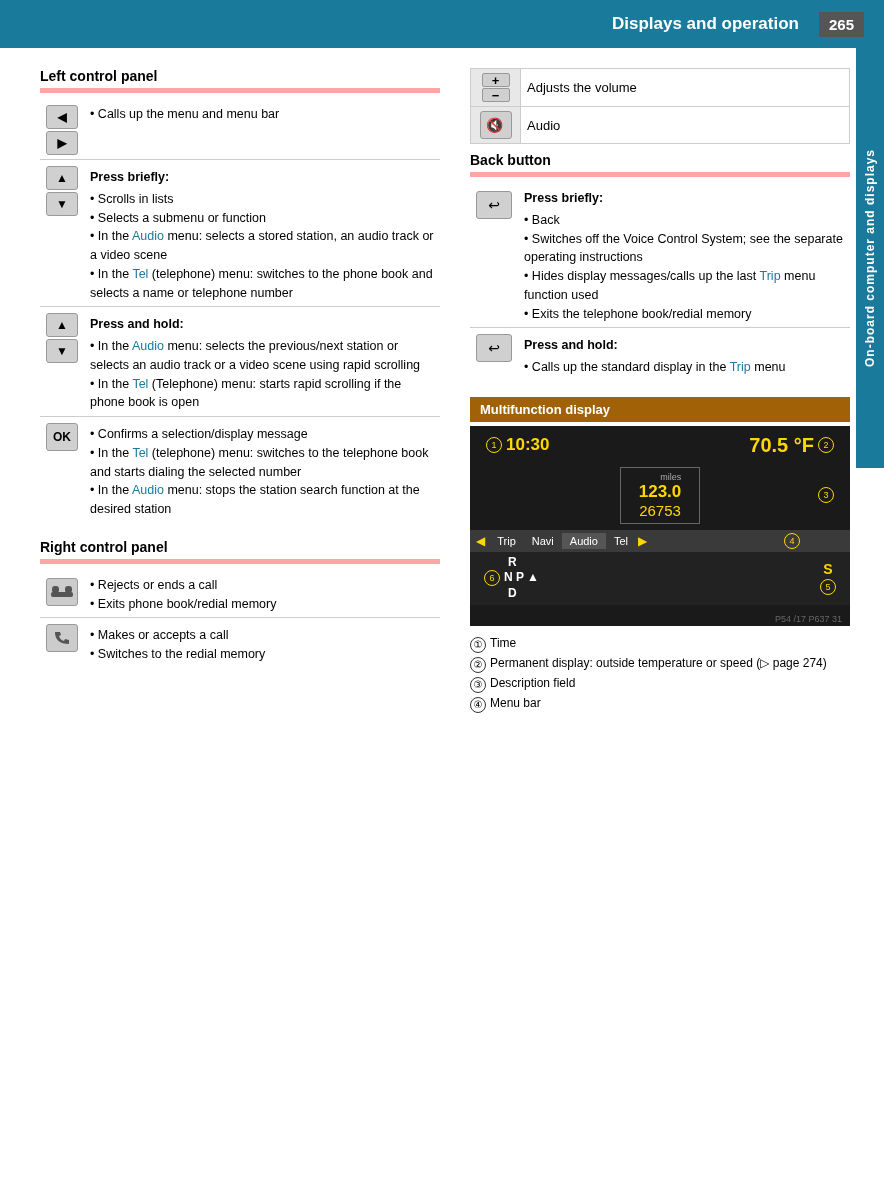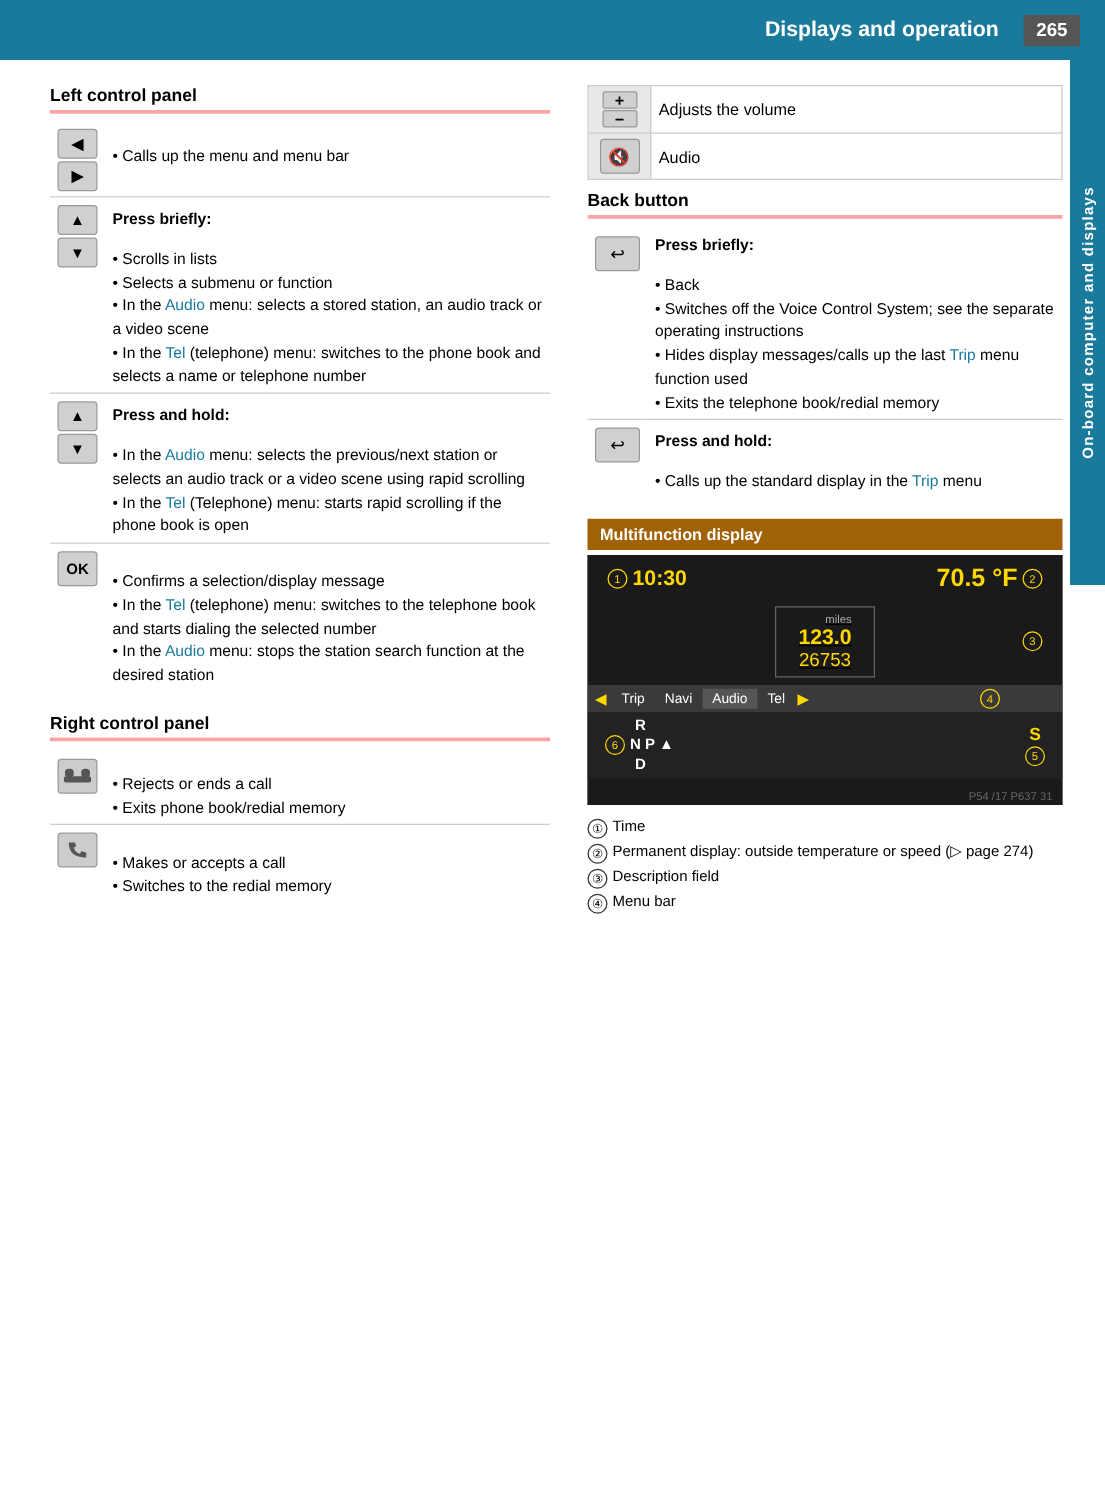--- a/index.html
+++ b/index.html
@@ -74,21 +74,21 @@
     }
     .right-col {
       width: 390px;
       padding-left: 10px;
     }
     .section-title {
       font-size: 14px;
       font-weight: bold;
       margin-bottom: 8px;
       padding-bottom: 4px;
-      border-bottom: 3px solid #fca5a5;
+      border-bottom: 5px solid #fca5a5;
     }
     
     .panel-table {
       width: 100%;
       border-collapse: collapse;
       margin-bottom: 16px;
     }
     .panel-table td {
       vertical-align: top;
       padding: 4px 6px;
@@ -119,21 +119,20 @@
       width: 32px;
       height: 24px;
     }
     .desc-cell {
       font-size: 12.5px;
       line-height: 1.5;
     }
     .desc-cell ul {
       list-style: none;
       padding: 0;
-      margin-top: 13px;
     }
     .desc-cell ul li::before {
       content: "• ";
     }
     .bold-label {
       font-weight: bold;
       margin-bottom: 3px;
     }
     .text-blue {
       color: #1a7a9c;
@@ -425,21 +424,21 @@
               <div style="display:flex;align-items:center;gap:4px;">
                 <span style="width:16px;height:16px;border:1.5px solid #ffd700;border-radius:50%;display:inline-flex;align-items:center;justify-content:center;font-size:9px;color:#ffd700;">1</span>
                 <span style="color:#ffd700;font-size:17px;font-weight:bold;">10:30</span>
               </div>
               <div style="display:flex;align-items:center;gap:4px;">
                 <span style="color:#ffd700;font-size:20px;font-weight:bold;">70.5 °F</span>
                 <span style="width:16px;height:16px;border:1.5px solid #ffd700;border-radius:50%;display:inline-flex;align-items:center;justify-content:center;font-size:9px;color:#ffd700;">2</span>
               </div>
             </div>
 
-            <div style="display:flex;justify-content:center;align-items:center;padding:6px 0;position:relative;text-decoration:underline;">
+            <div style="display:flex;justify-content:center;align-items:center;padding:6px 0;position:relative;">
               <div style="border:1px solid #666;padding:4px 18px;text-align:center;">
                 <div style="font-size:9px;color:#aaa;text-align:right;">miles</div>
                 <div style="font-size:17px;font-weight:bold;color:#ffd700;">123.0</div>
                 <div style="font-size:15px;color:#ffd700;">26753</div>
               </div>
               <span style="position:absolute;right:16px;top:50%;transform:translateY(-50%);width:16px;height:16px;border:1.5px solid #ffd700;border-radius:50%;display:inline-flex;align-items:center;justify-content:center;font-size:9px;color:#ffd700;">3</span>
             </div>
 
             <div style="background:#3a3a3a;display:flex;align-items:center;padding:3px 6px;gap:0;">
               <span style="color:#ffd700;font-size:12px;margin-right:4px;">◀</span>

